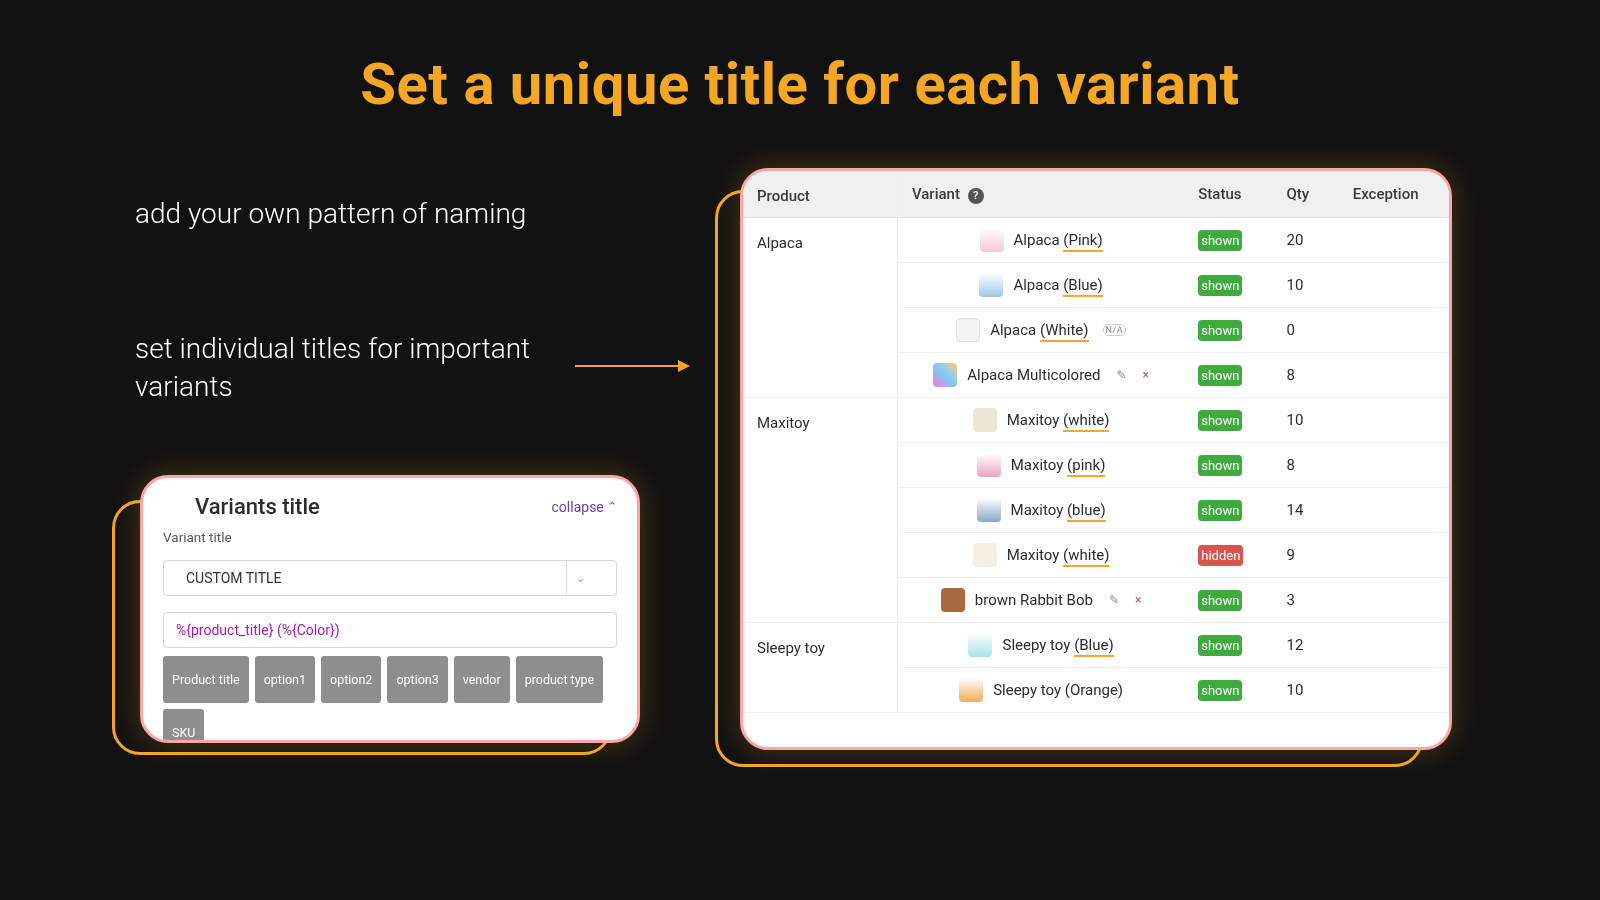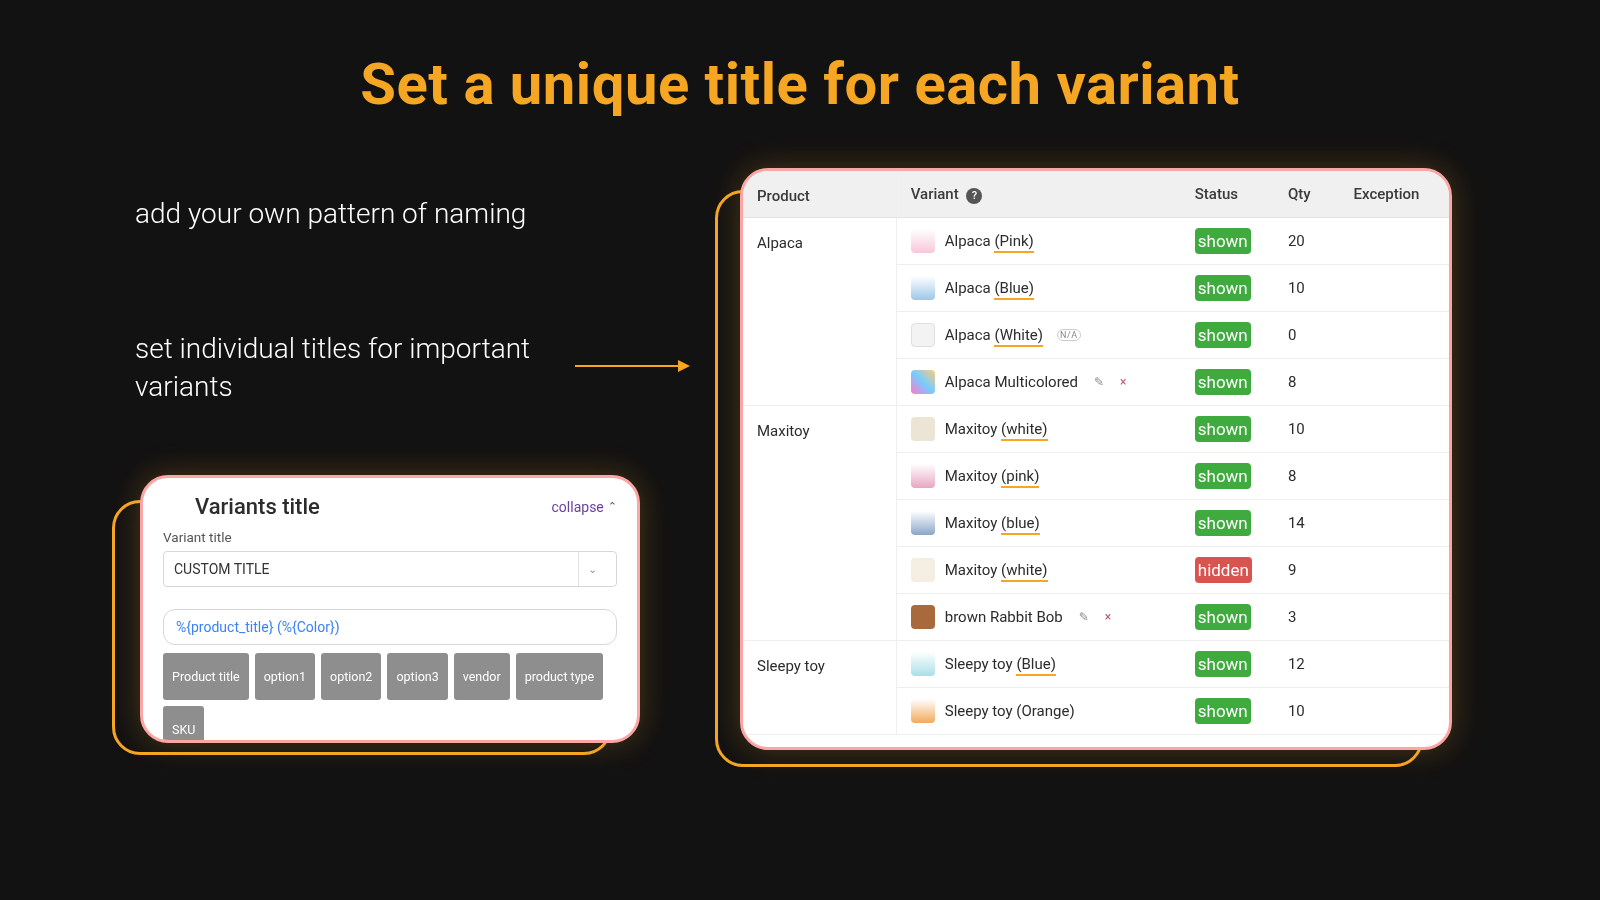--- a/index.html
+++ b/index.html
@@ -73,40 +73,40 @@
   .right-frame  { left: 740px; top: 168px; width: 712px; height: 582px; background:#fff; overflow:hidden; }
 
   
   .lc { padding: 16px 20px 18px 20px; color:#2f2f2f; }
   .lc-topline { display:flex; justify-content:space-between; align-items:center;margin-left:32px; }
   .lc-title { font-size: 22px; font-weight: 500; color:#2c2c2c; }
   .collapse { color:#6a3fa0; font-size: 14px; display:flex; align-items:center; gap:4px; cursor:pointer; }
   .collapse .chev { font-size: 11px; }
   .lbl { font-size: 13.5px; color:#555; margin-top: 10px; }
   .select {
-    margin-top: 6px;
+    margin-top: 15px;
     border: 1px solid #d7d7d7;
     border-radius: 4px;
     height: 36px;
     display:flex; align-items:center;
-    padding: 0 10px;
+    padding: 0 22px;
     font-size: 14px;
     color:#333;
     justify-content: space-between;
     position: relative;
   }
   .select .chev-wrap { width:28px; text-align:center; color:#999; border-left:1px solid #e2e2e2; height:100%; display:flex; align-items:center; justify-content:center; font-size:11px; }
   .tinput {
-    margin-top: 22px;
+    margin-top: 16px;
     border: 1px solid #d7d7d7;
-    border-radius: 12px;
+    border-radius: 4px;
     height: 36px;
     padding: 0 12px;
     font-size: 14px;
-    color:#3b82f6;
+    color:#a21caf;
     display:flex; align-items:center;
   }
   .chips { margin-top: 8px; display:flex; flex-wrap:wrap; gap:6px; }
   .chip {
     background:#8e8e8e;
     color:#fff;
     font-size: 12.5px;
     padding: 16px 9px;
     border-radius: 3px;
     cursor:pointer;
@@ -136,30 +136,30 @@
     padding: 10px 14px;
     border-bottom:1px solid #eee;
     vertical-align: middle;
   }
   .col-product { width: 140px; vertical-align: top !important; padding-top:16px !important; border-right:1px solid #eee;}
   .col-variant { width: 260px; }
   .col-status { width: 80px; }
   .col-qty { width: 60px; }
   .col-exc { width: 100px; }
 
-  .variant-cell { display:flex; align-items:center; gap:10px; }
+  .variant-cell { display:flex; align-items:center; gap:10px;justify-content:center; }
   .thumb {
     width: 24px; height: 24px; border-radius: 4px;
     display:inline-block;
   }
   .badge {
     display:inline-block;
     padding: 3px 3px;
     border-radius: 4px;
-    font-size: 17px;
+    font-size: 13px;
     color:#fff;
   }
   .badge.shown { background:#3fab3f; }
   .badge.hidden { background:#d9534f; }
   .na-tag { font-size:9px; letter-spacing:0.5px; color:#888; margin-left:4px; border:1px solid #ccc; padding:0 2px; border-radius:6px; }
   .tiny-icon { font-size:12px; margin-left:6px; cursor:pointer; }
   .tiny-icon.pencil { color:#888; }
   .tiny-icon.x { color:#c0506e; }
   .help-q {
     display:inline-block; width:16px; height:16px; border-radius:50%;

